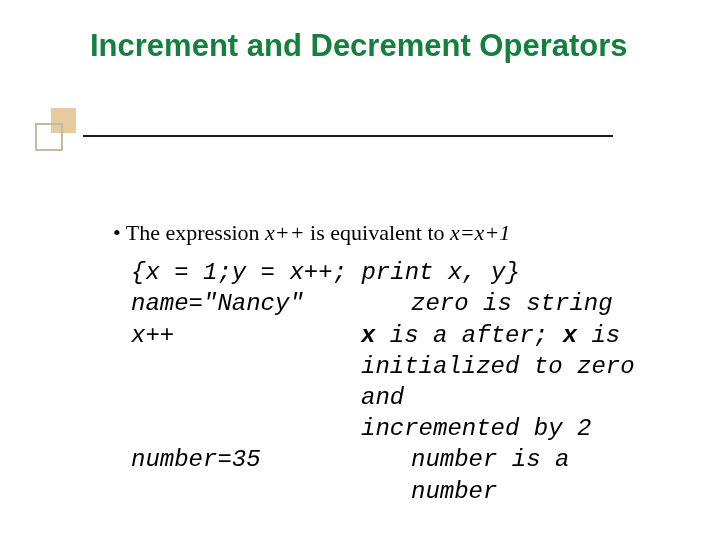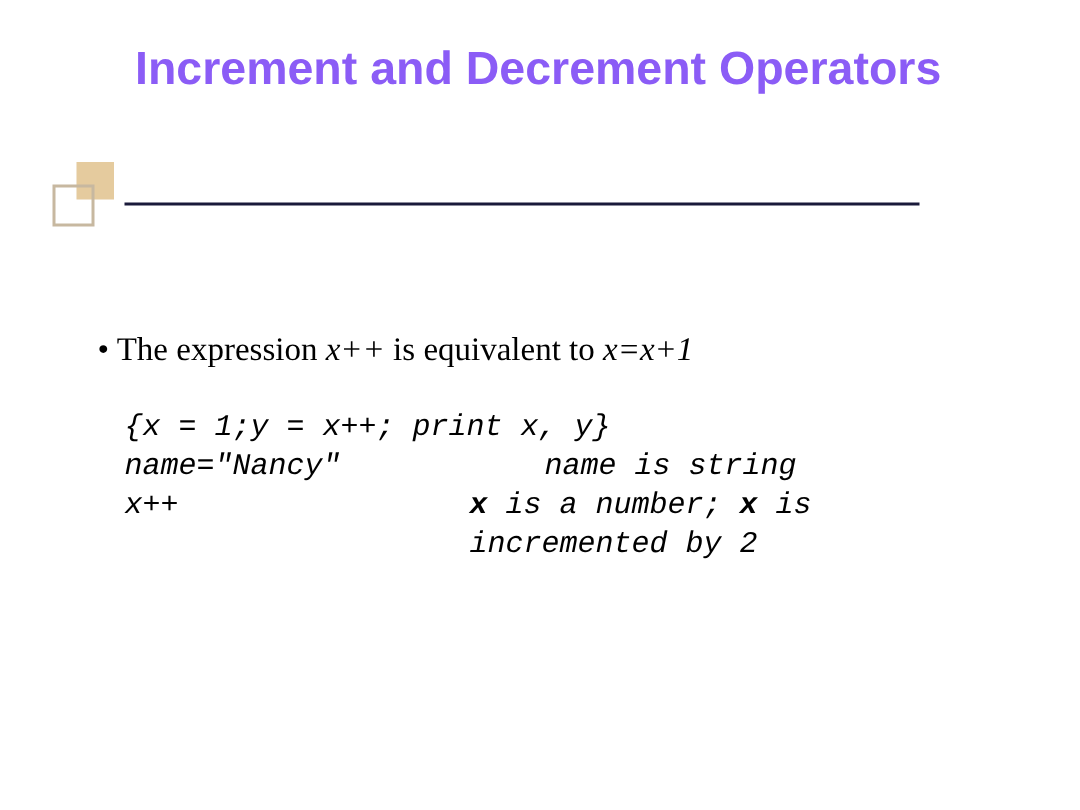--- a/index.html
+++ b/index.html
@@ -12,21 +12,21 @@
     overflow: hidden;
   }
   .header-area {
     position: relative;
     padding: 28px 0 0 90px;
   }
   .title {
     font-family: Verdana, Geneva, sans-serif;
     font-weight: bold;
     font-size: 31px;
-    color: #8b5cf6;
+    color: #15803d;
     line-height: 1.15;
   }
   .deco-wrap {
     position: absolute;
     left: 35px;
     top: 105px;
     width: 580px;
     height: 50px;
   }
   .deco-outline {
@@ -49,35 +49,35 @@
   }
   .deco-line {
     position: absolute;
     left: 48px;
     top: 30px;
     width: 530px;
     height: 2px;
     background: #1a1a3a;
   }
   .content {
-    padding: 155px 50px 0 65px;
+    padding: 155px 50px 0 113px;
     font-size: 22px;
     color: #000;
     line-height: 1.3;
   }
   .bullet-line {
     margin-bottom: 3px;
   }
   .italic { font-style: italic; }
   .code-block {
-    margin-top: 26px;
+    margin-top: 10px;
     padding-left: 18px;
     font-family: "Courier New", Courier, monospace;
     font-style: italic;
-    font-size: 20px;
+    font-size: 24px;
     line-height: 1.3;
     color: #000;
   }
   .code-row {
     display: flex;
   }
   .code-left {
     width: 230px;
     flex-shrink: 0;
   }
@@ -108,29 +108,37 @@
     <span>• The expression </span><span class="italic">x++</span><span> is equivalent to </span><span class="italic">x=x+1</span>
   </div>
 
 
 
   <div class="code-block">
     <div>{x = 1;y = x++; print x, y}</div>
 
     <div class="code-row">
       <div class="code-left">name="Nancy"</div>
-      <div class="code-right code-right-indent">name is string</div>
+      <div class="code-right code-right-indent">zero is string</div>
     </div>
 
     <div class="code-row">
       <div class="code-left">x++</div>
       <div class="code-right">
-        <span class="b">x</span><span> is a number; </span><span class="b">x</span><span> is</span>
+        <span class="b">x</span><span> is a after; </span><span class="b">x</span><span> is</span>
       </div>
+    </div>
+    <div class="code-row">
+      <div class="code-left"></div>
+      <div class="code-right">initialized to zero and</div>
     </div>
     <div class="code-row">
       <div class="code-left"></div>
       <div class="code-right">incremented by 2</div>
     </div>
 
+    <div class="code-row">
+      <div class="code-left">number=35</div>
+      <div class="code-right code-right-indent">number is a number</div>
+    </div>
   </div>
 
 </div>
 
 </body></html>

